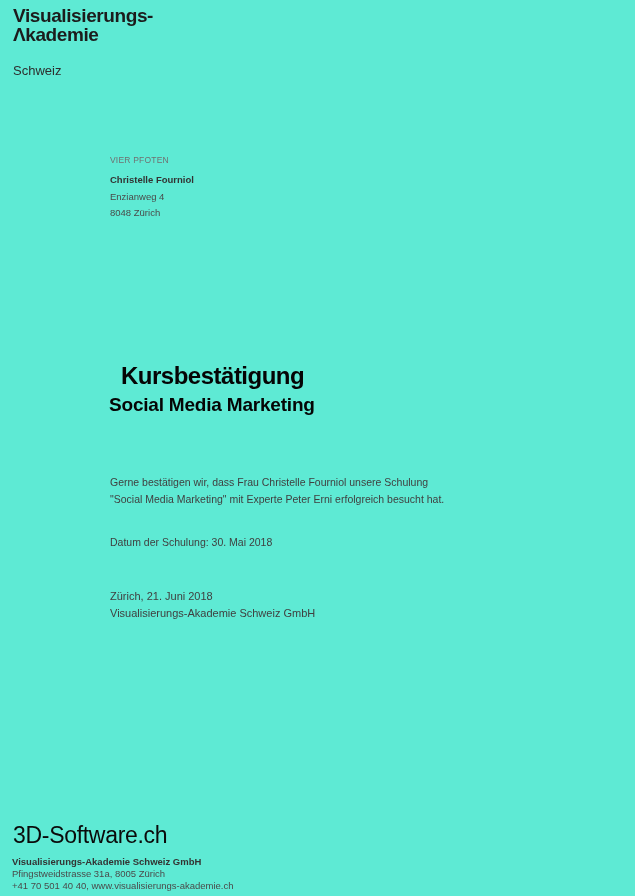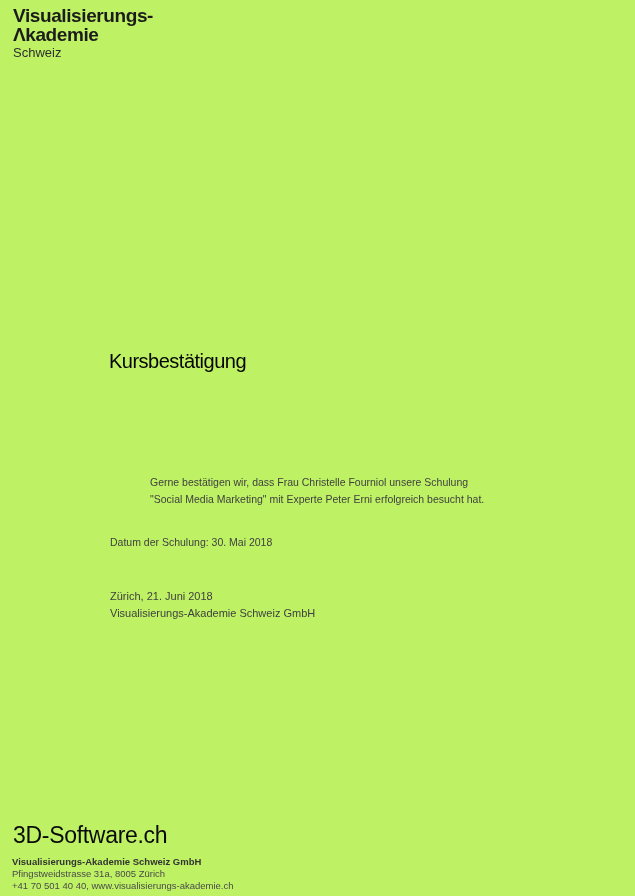--- a/index.html
+++ b/index.html
@@ -4,42 +4,42 @@
 <style>
   html, body {
     margin: 0;
     padding: 0;
     background: #ffffff;
   }
   .page {
     position: relative;
     width: 635px;
     height: 896px;
-    background: #bef264;
+    background: #5eead4;
     font-family: "Liberation Sans", "DejaVu Sans", sans-serif;
     overflow: hidden;
   }
 
   
   .logo {
     position: absolute;
     left: 13px;
     top: 6px;
     color: #1c1c1c;
   }
   .logo-main {
     font-size: 19px;
     font-weight: bold;
     line-height: 19px;
     letter-spacing: -0.4px;
   }
   .logo-sub {
     font-size: 13px;
     line-height: 14px;
-    margin-top: 2px;
+    margin-top: 20px;
     color: #2e2e2e;
   }
 
   
   .recipient {
     position: absolute;
     left: 110px;
     top: 155px;
     font-size: 9.5px;
     color: #4a4a4a;
@@ -57,23 +57,23 @@
   }
   .recipient-line {
     margin-bottom: 5px;
   }
 
   
   .doc-title {
     position: absolute;
     left: 109px;
     top: 350px;
-    margin: 0;
-    font-size: 20px;
-    font-weight: normal;
+    margin: 12px;
+    font-size: 24px;
+    font-weight: bold;
     letter-spacing: -0.5px;
     color: #050505;
   }
   .doc-subtitle {
     position: absolute;
     left: 109px;
     top: 394px;
     margin: 0;
     font-size: 19px;
     font-weight: bold;
@@ -82,21 +82,20 @@
   }
 
   
   .body-text {
     position: absolute;
     left: 110px;
     top: 463px;
     font-size: 10.5px;
     line-height: 17px;
     color: #404040;
-    margin-left: 40px;
   }
 
   .date-line {
     position: absolute;
     left: 110px;
     top: 536px;
     font-size: 10.5px;
     color: #404040;
   }
 
@@ -138,22 +137,29 @@
 <body>
 
 <div class="page">
 
   <header class="logo">
     <div class="logo-main">Visualisierungs-</div>
     <div class="logo-main">Λkademie</div>
     <div class="logo-sub">Schweiz</div>
   </header>
 
+  <section class="recipient">
+    <div class="recipient-org">VIER PFOTEN</div>
+    <div class="recipient-name">Christelle Fourniol</div>
+    <div class="recipient-line">Enzianweg 4</div>
+    <div class="recipient-line">8048 Zürich</div>
+  </section>
 
   <h1 class="doc-title">Kursbestätigung</h1>
+  <h2 class="doc-subtitle">Social Media Marketing</h2>
 
   <p class="body-text">
     <span>Gerne bestätigen wir, dass Frau Christelle Fourniol unsere Schulung</span><br>
     <span>"Social Media Marketing" mit Experte Peter Erni erfolgreich besucht hat.</span>
   </p>
 
   <div class="date-line">Datum der Schulung: 30. Mai 2018</div>
 
   <div class="signature">
     <div>Zürich, 21. Juni 2018</div>

